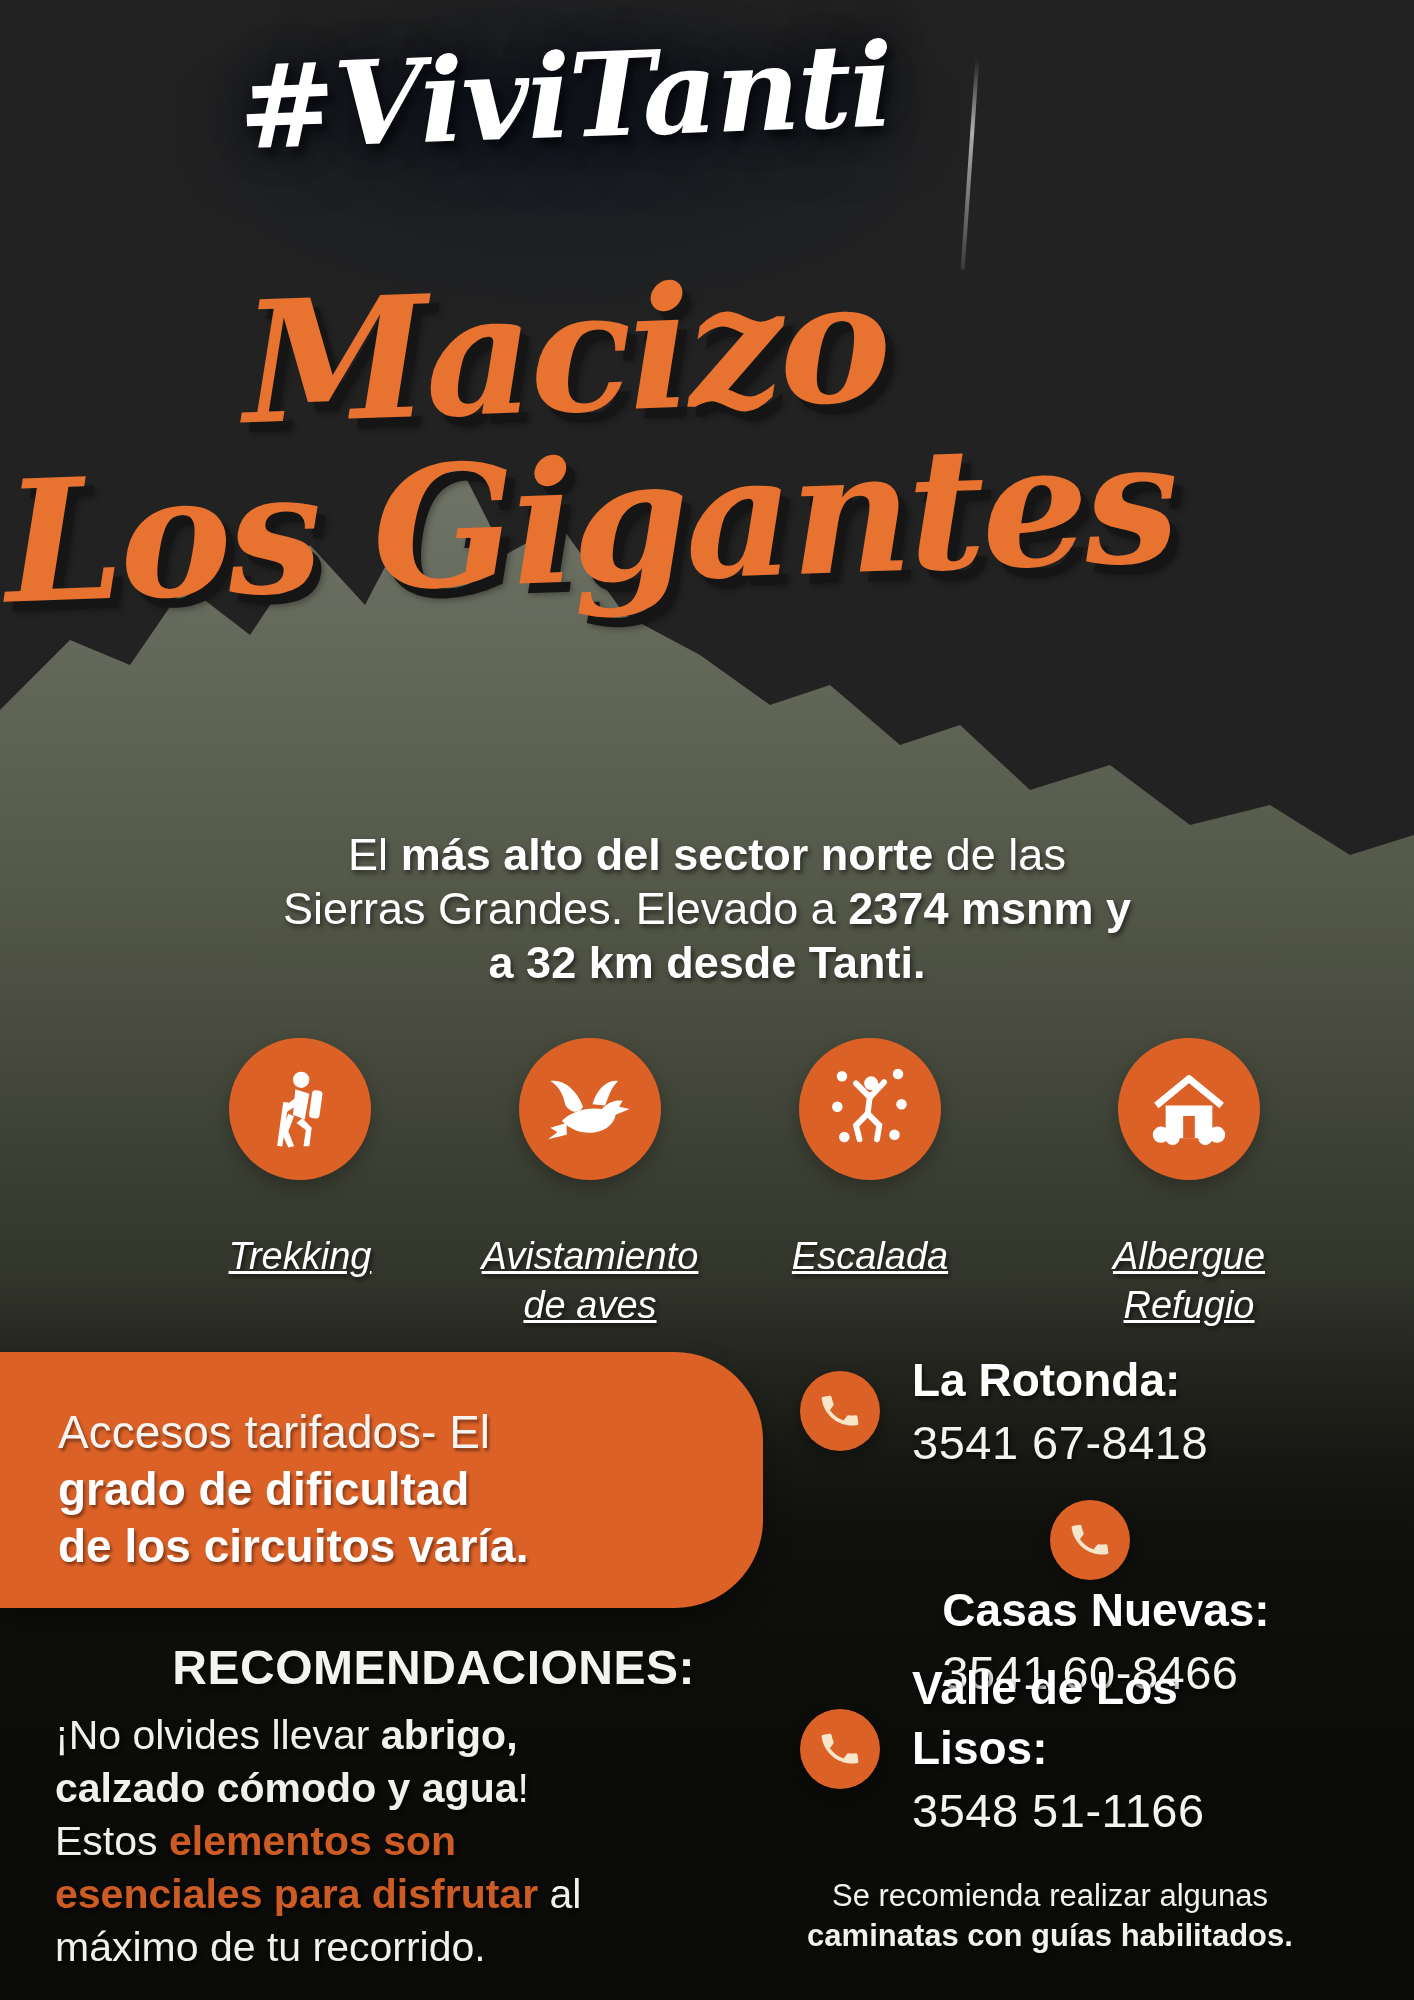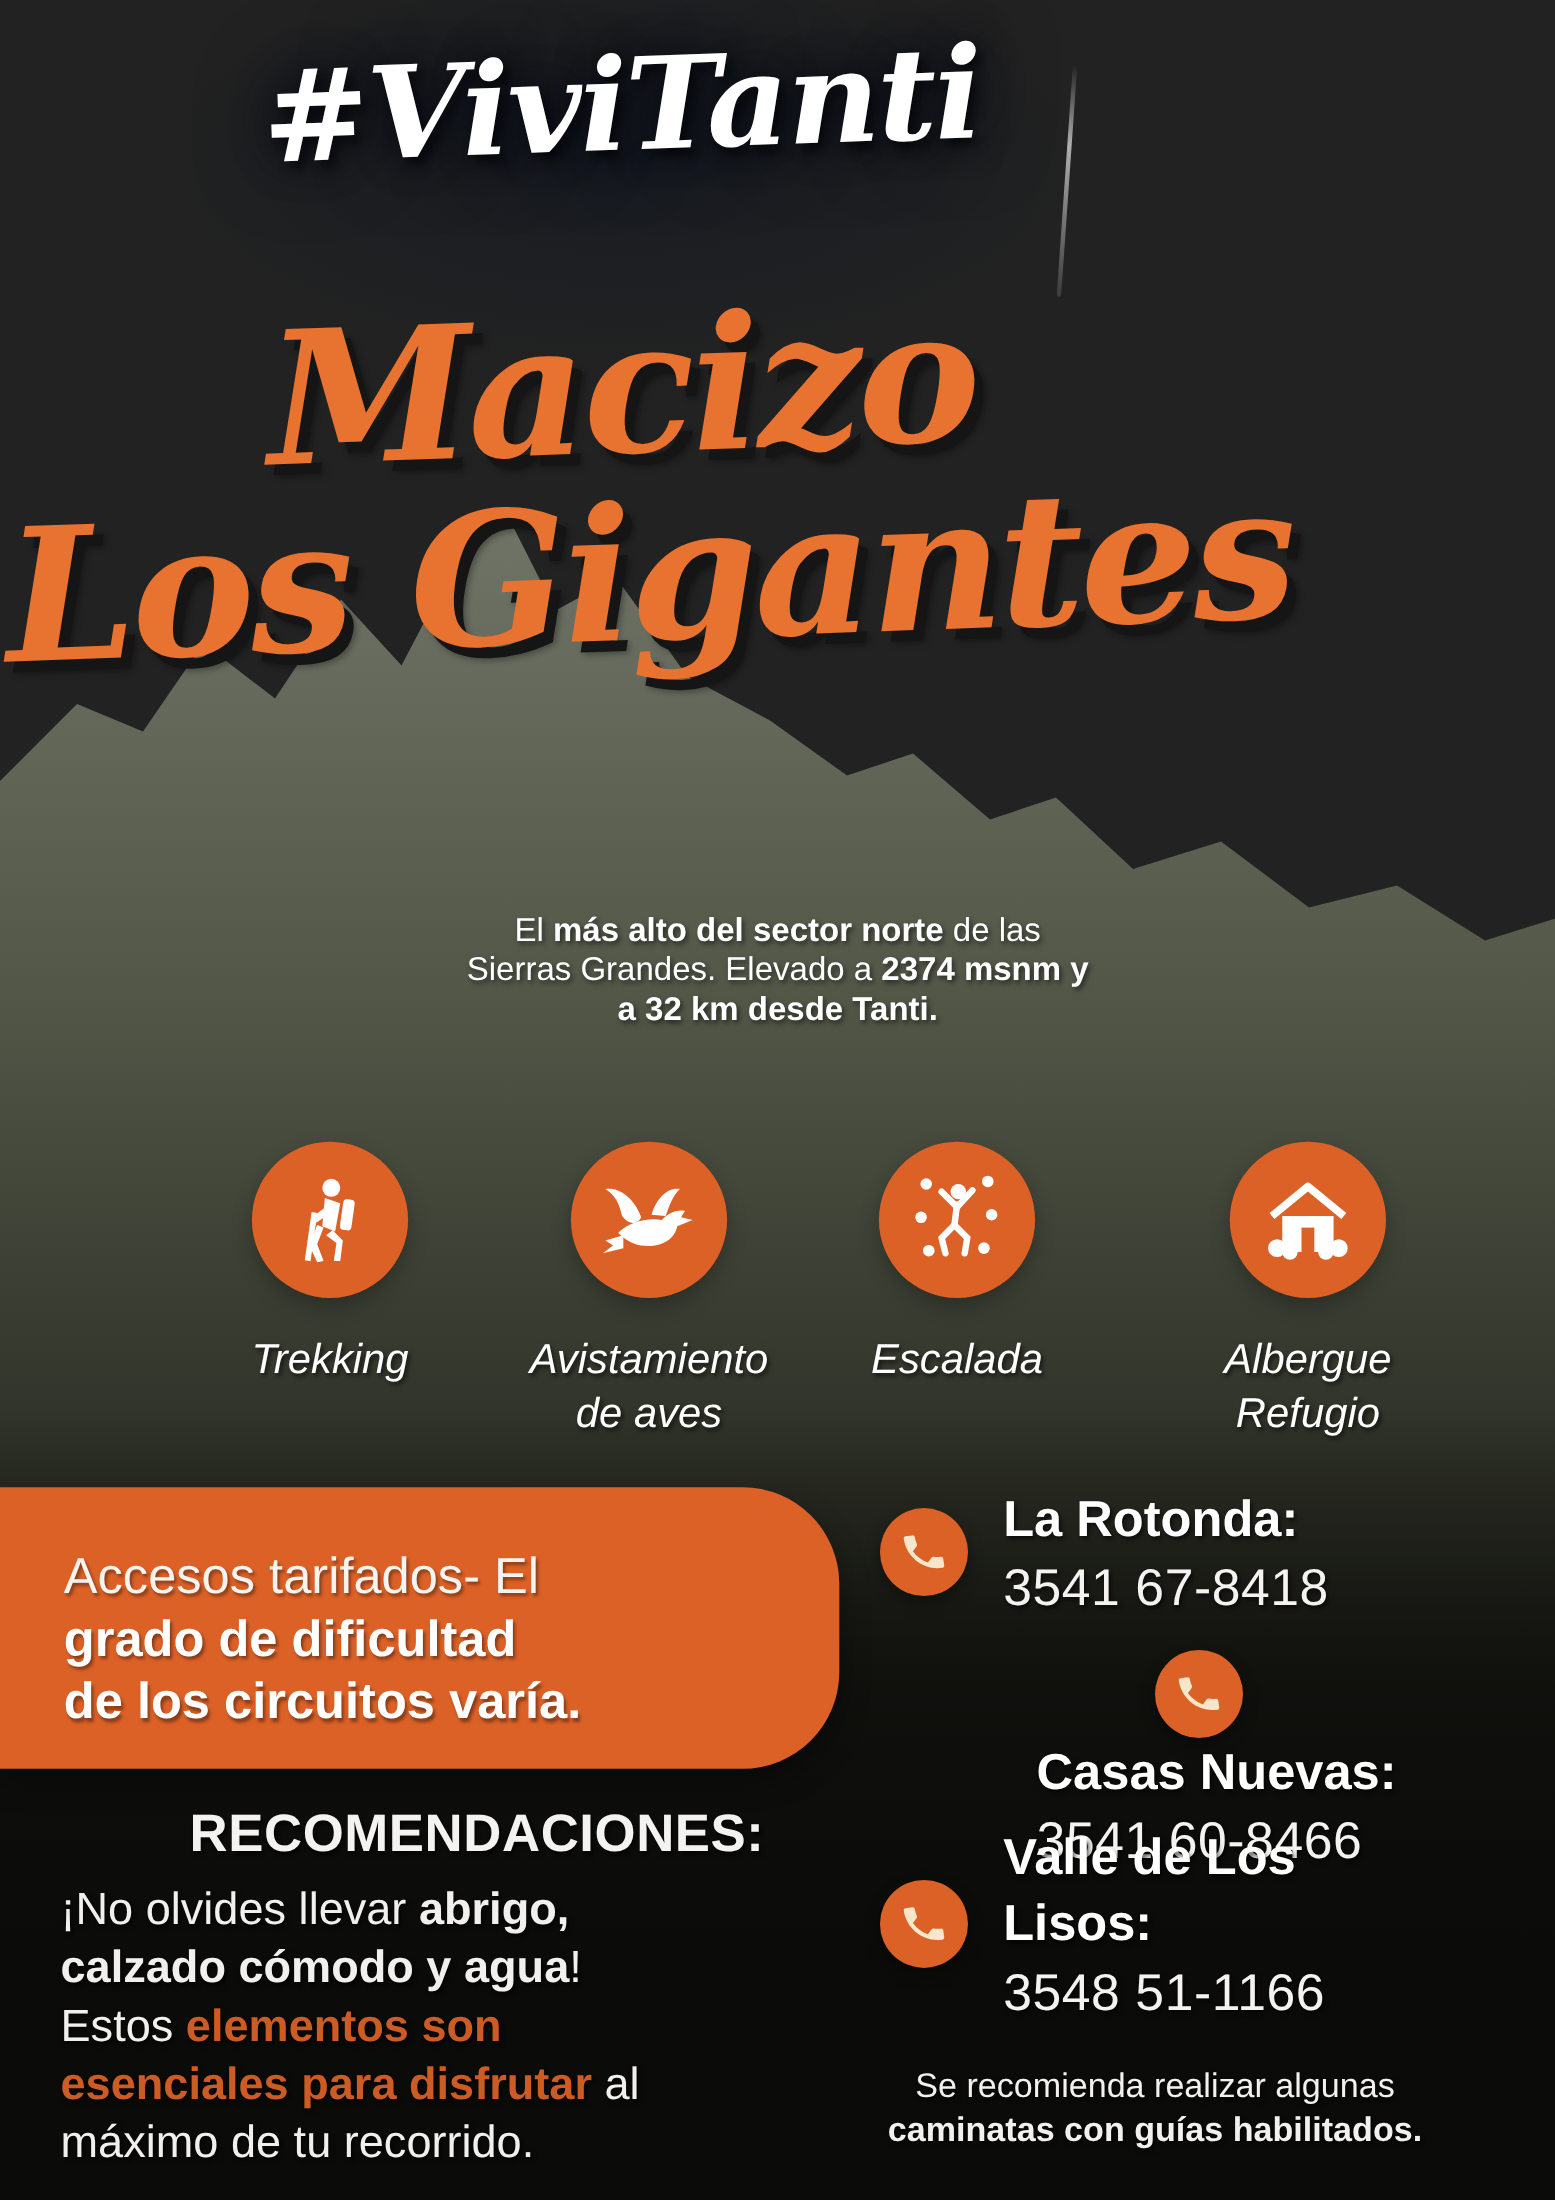--- a/index.html
+++ b/index.html
@@ -32,31 +32,31 @@
   .logo{position:absolute;left:0;top:28px;width:1130px;text-align:center;color:#fff;
     font-size:116px;letter-spacing:-2px;transform:rotate(-2deg);
     text-shadow:0 0 34px rgba(8,12,20,.95),0 0 70px rgba(8,12,20,.8),5px 7px 10px rgba(0,0,0,.65);}
   .title-line{position:absolute;width:1130px;text-align:center;color:var(--title-orange);
     font-size:168px;line-height:1;letter-spacing:-4px;transform:rotate(-2deg);
     text-shadow:8px 10px 0 #151515,10px 12px 6px rgba(0,0,0,.35);}
   .title-1{left:0;top:268px;}
   .title-2{left:-40px;top:438px;width:1260px;}
 
   .intro{position:absolute;left:0;top:828px;width:1414px;text-align:center;color:#fff;
-    font-size:30px;line-height:1.2;text-shadow:2px 3px 5px rgba(0,0,0,.55);}
+    font-size:45px;line-height:1.2;text-shadow:2px 3px 5px rgba(0,0,0,.55);}
   .sg-r{font-weight:400;}
   .sg-b{font-weight:800;}
   .sg-o{font-weight:800;color:var(--accent-text);}
 
   .activity{position:absolute;top:1038px;width:260px;text-align:center;}
   .act-circle{width:142px;height:142px;margin:0 auto;border-radius:50%;background:var(--accent);
     display:flex;align-items:center;justify-content:center;box-shadow:0 8px 18px rgba(0,0,0,.25);}
   .act-circle svg{width:84px;height:84px;}
-  .act-label{margin-top:32px;color:#fff;font-size:38px;font-style:italic;line-height:1.3;
-    white-space:pre-line;text-shadow:2px 3px 4px rgba(0,0,0,.6);}
+  .act-label{margin-top:52px;color:#fff;font-size:38px;font-style:italic;line-height:1.3;
+    white-space:pre-line;text-shadow:2px 3px 4px rgba(0,0,0,.6);text-decoration:underline;}
 
   .notice{position:absolute;left:0;top:1352px;width:763px;height:256px;box-sizing:border-box;
     background:var(--accent);border-radius:0 88px 88px 0;padding:52px 40px 0 58px;
     box-shadow:0 12px 26px rgba(0,0,0,.35);}
   .notice-line{color:#fff;font-size:46px;line-height:57px;text-shadow:2px 3px 3px rgba(0,0,0,.4);}
   .notice .sg-r{color:#f6f4f1;}
 
   .contact{position:absolute;left:800px;width:580px;display:flex;align-items:center;}
   .contact-1{top:1350px;}
   .contact-2{top:1500px;flex-direction:column;}

